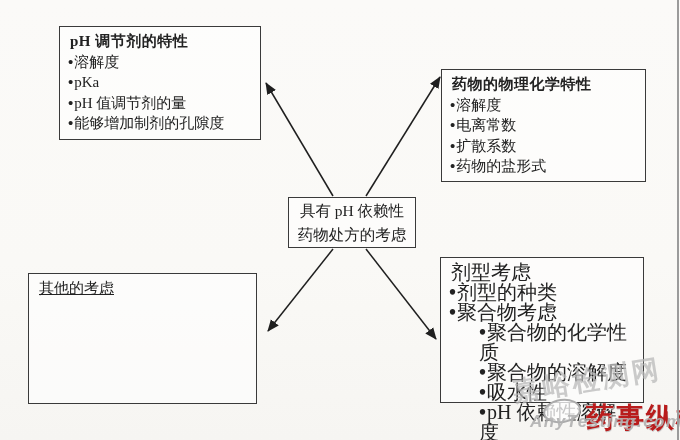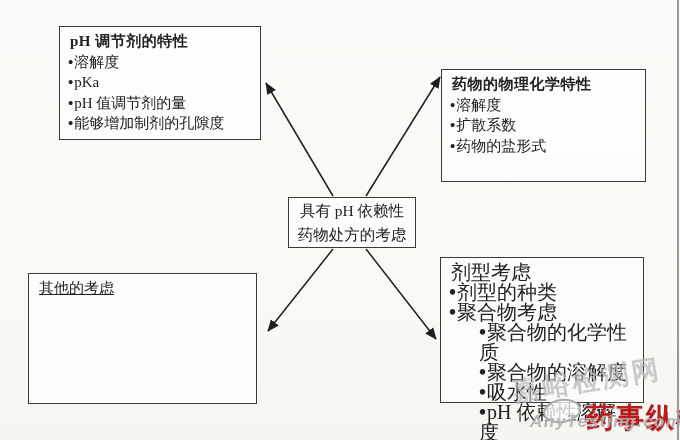--- a/index.html
+++ b/index.html
@@ -147,20 +147,21 @@
       <li>pKa</li>
       <li>pH 值调节剂的量</li>
       <li>能够增加制剂的孔隙度</li>
     </ul>
   </div>
 
   <div class="box bold-title box-top-right">
     <div class="title">药物的物理化学特性</div>
     <ul>
       <li>溶解度</li>
+      <li>电离常数</li>
       <li>扩散系数</li>
       <li>药物的盐形式</li>
     </ul>
   </div>
 
   <div class="box box-center">
     <div>具有 pH 依赖性</div>
     <div>药物处方的考虑</div>
   </div>
 

